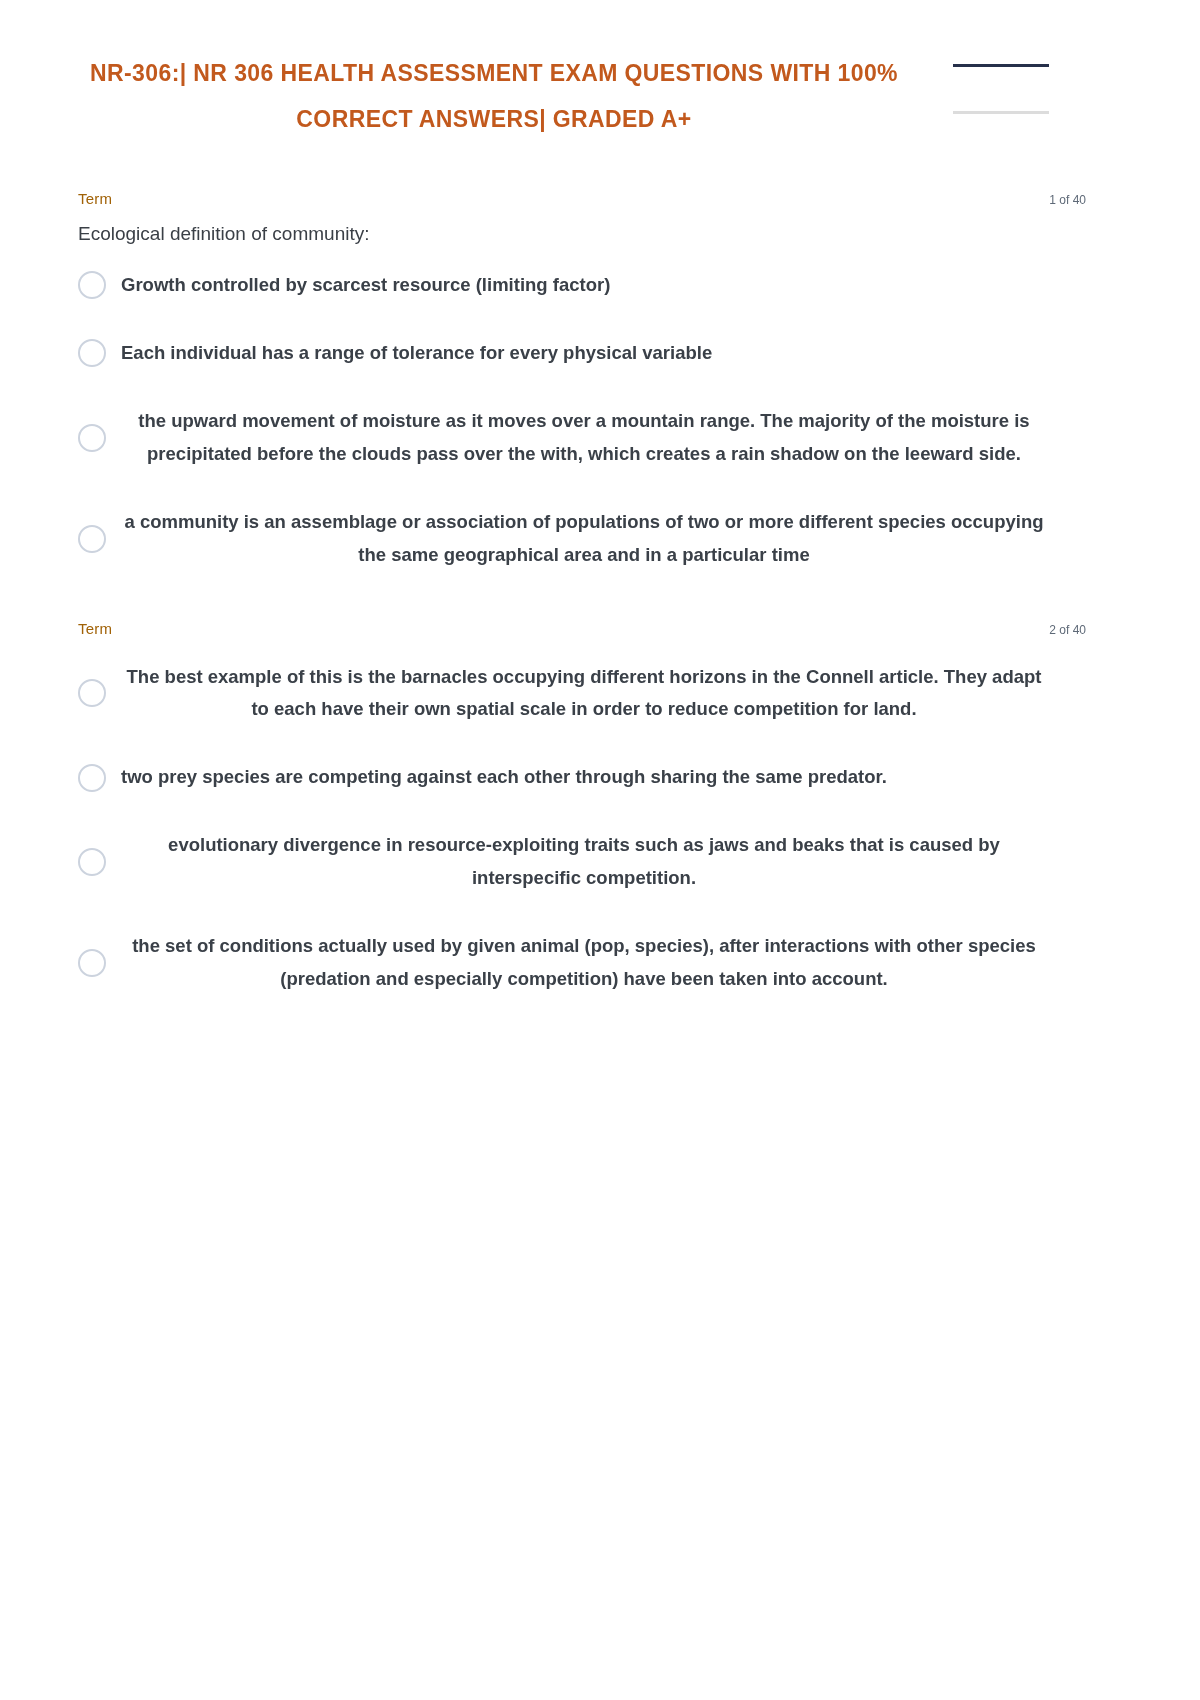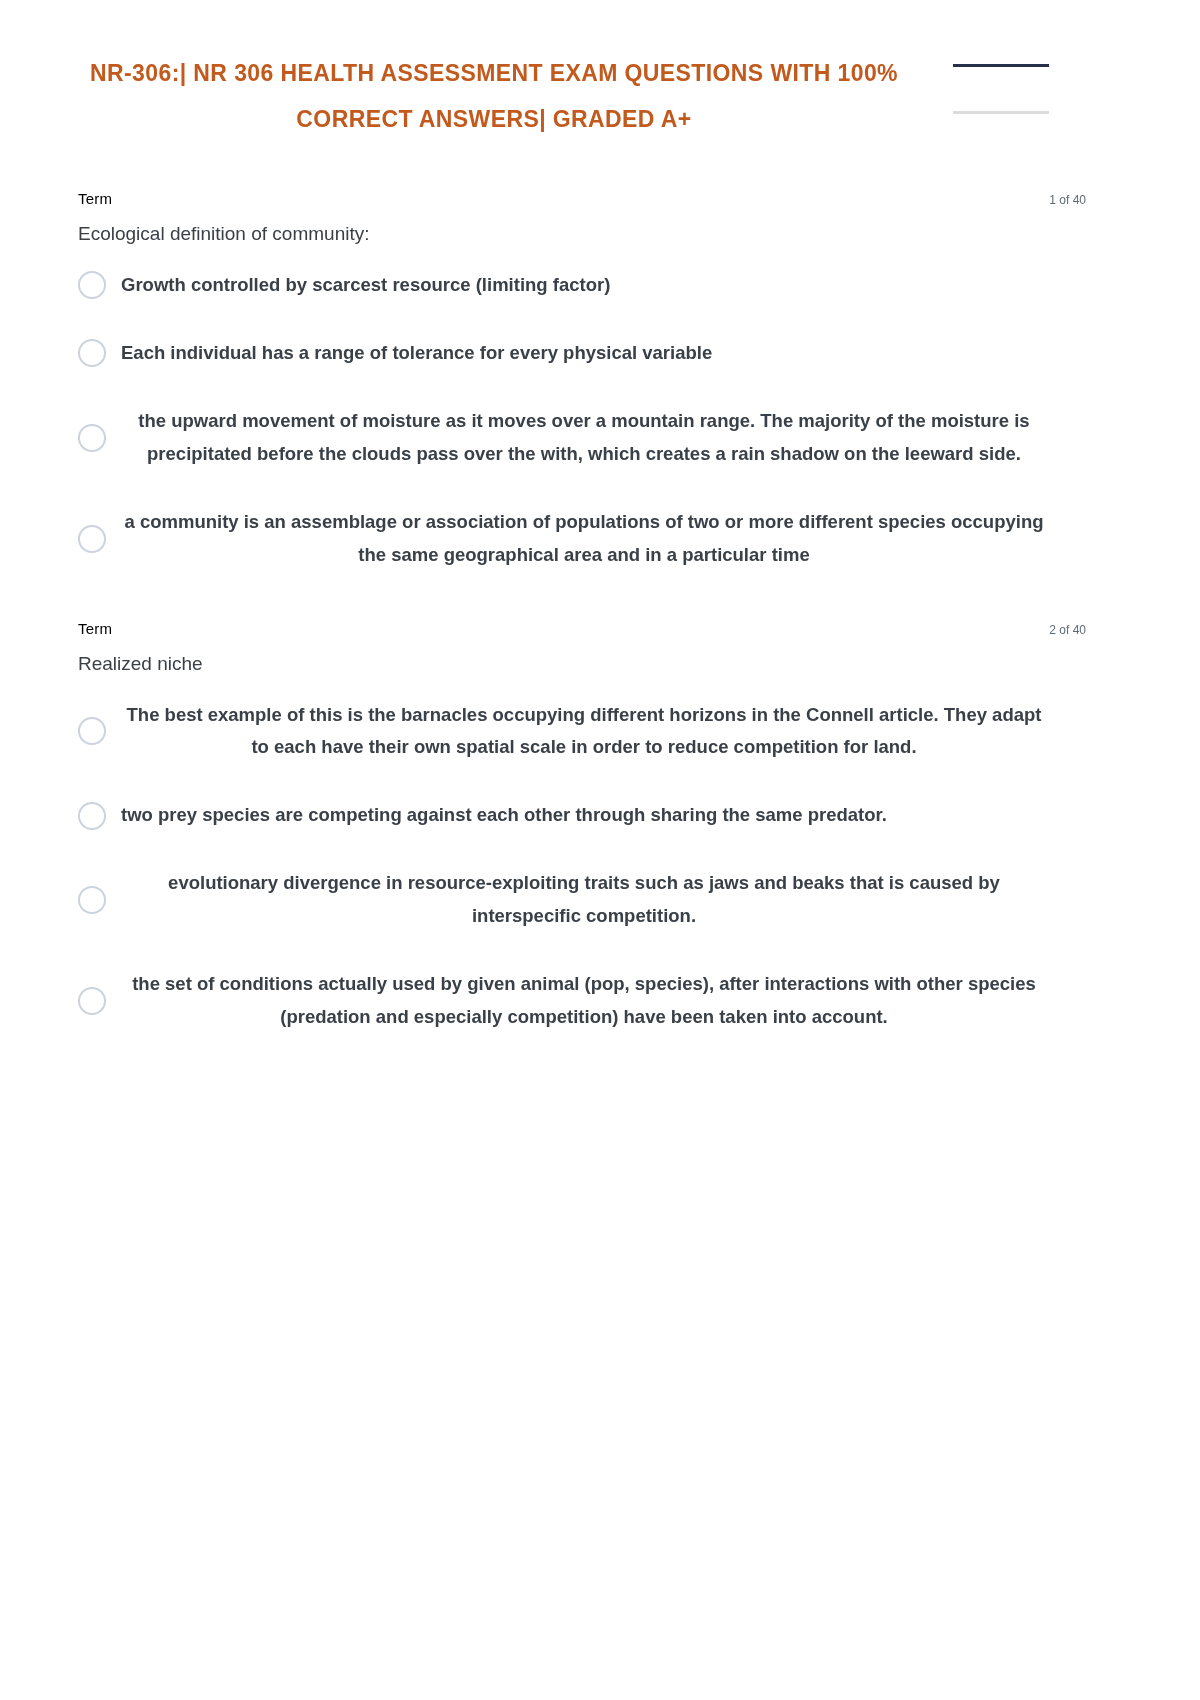--- a/index.html
+++ b/index.html
@@ -27,21 +27,21 @@
 
   
   main { margin-left:78px; width:1008px; }
   .section-heading {
     margin-top:44px; font-size:25px; font-weight:bold;
     color:var(--heading,#3d5068); letter-spacing:.2px;
   }
 
   .question { margin-top:48px; }
   .q-head { display:flex; justify-content:space-between; align-items:baseline; }
-  .term-label { font-size:15px; color:#000000; letter-spacing:.2px; }
+  .term-label { font-size:15px; color:#a16207; letter-spacing:.2px; }
   .counter { font-size:12px; color:#5e6977; }
   .prompt { margin-top:16px; font-size:19px; color:#3a3f46; }
 
   .options { margin-top:24px;text-align:center; }
   .option {
     display:flex; align-items:center;
     margin-bottom:35px; cursor:pointer;
   }
   .option:last-child { margin-bottom:0; }
   .radio {
@@ -95,21 +95,20 @@
           <span class="option-text">a community is an assemblage or association of populations of two or more different species occupying the same geographical area and in a particular time</span>
         </label>
       </div>
     </section>
 
     <section class="question">
       <div class="q-head">
         <span class="term-label">Term</span>
         <span class="counter">2 of 40</span>
       </div>
-      <div class="prompt">Realized niche</div>
       <div class="options">
         <label class="option">
           <span class="radio"></span>
           <span class="option-text">The best example of this is the barnacles occupying different horizons in the Connell article. They adapt to each have their own spatial scale in order to reduce competition for land.</span>
         </label>
         <label class="option">
           <span class="radio"></span>
           <span class="option-text">two prey species are competing against each other through sharing the same predator.</span>
         </label>
         <label class="option">

